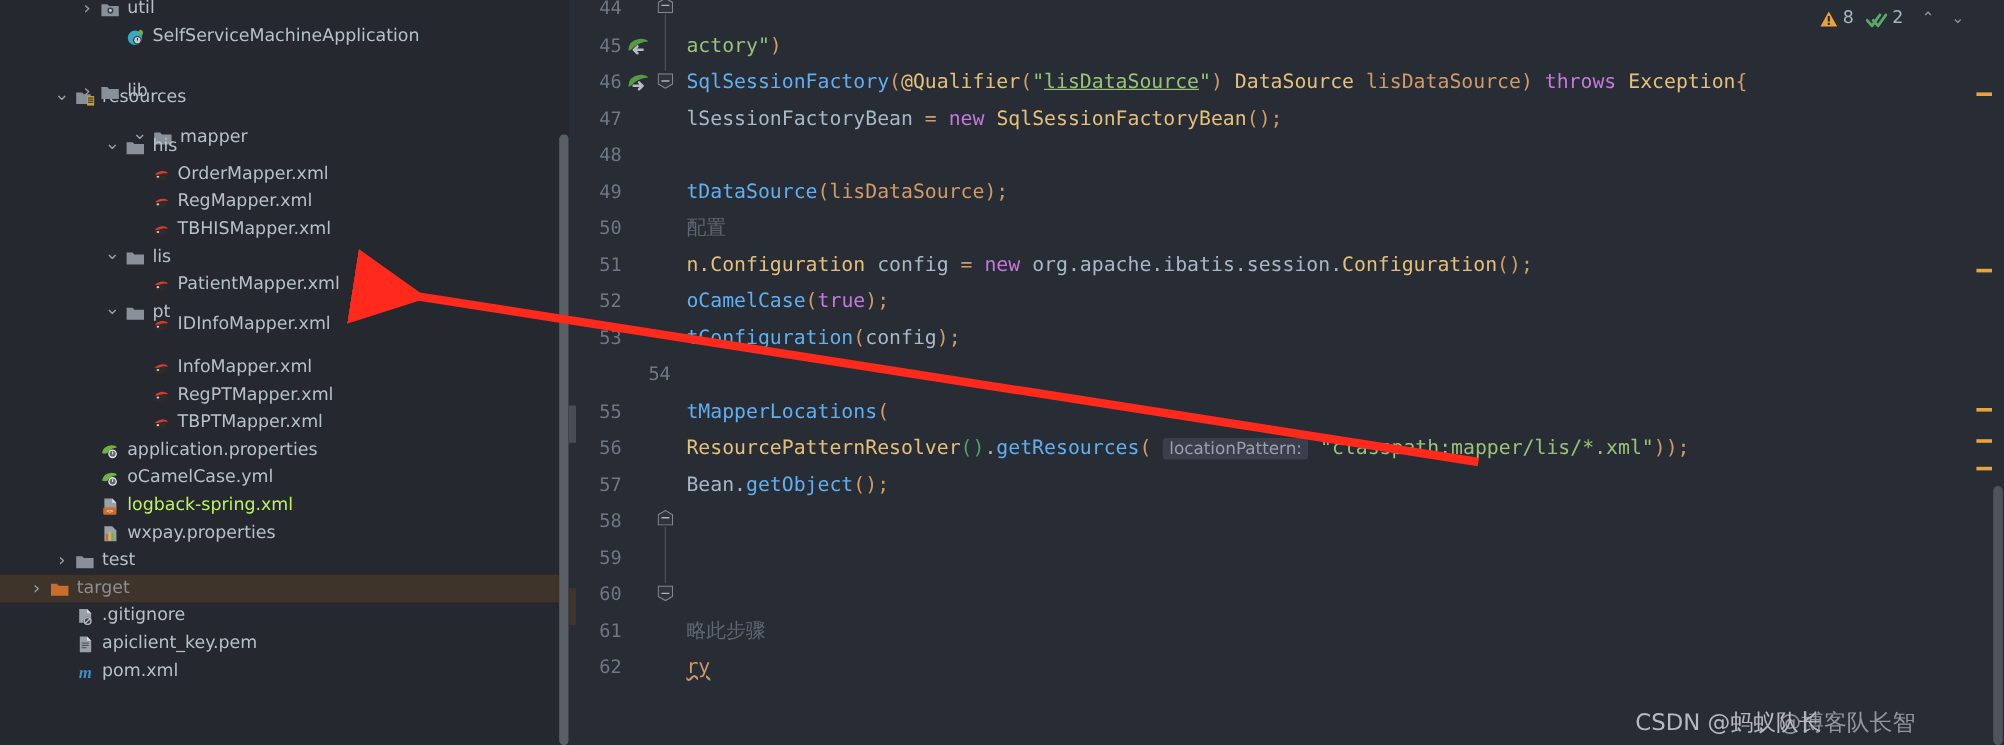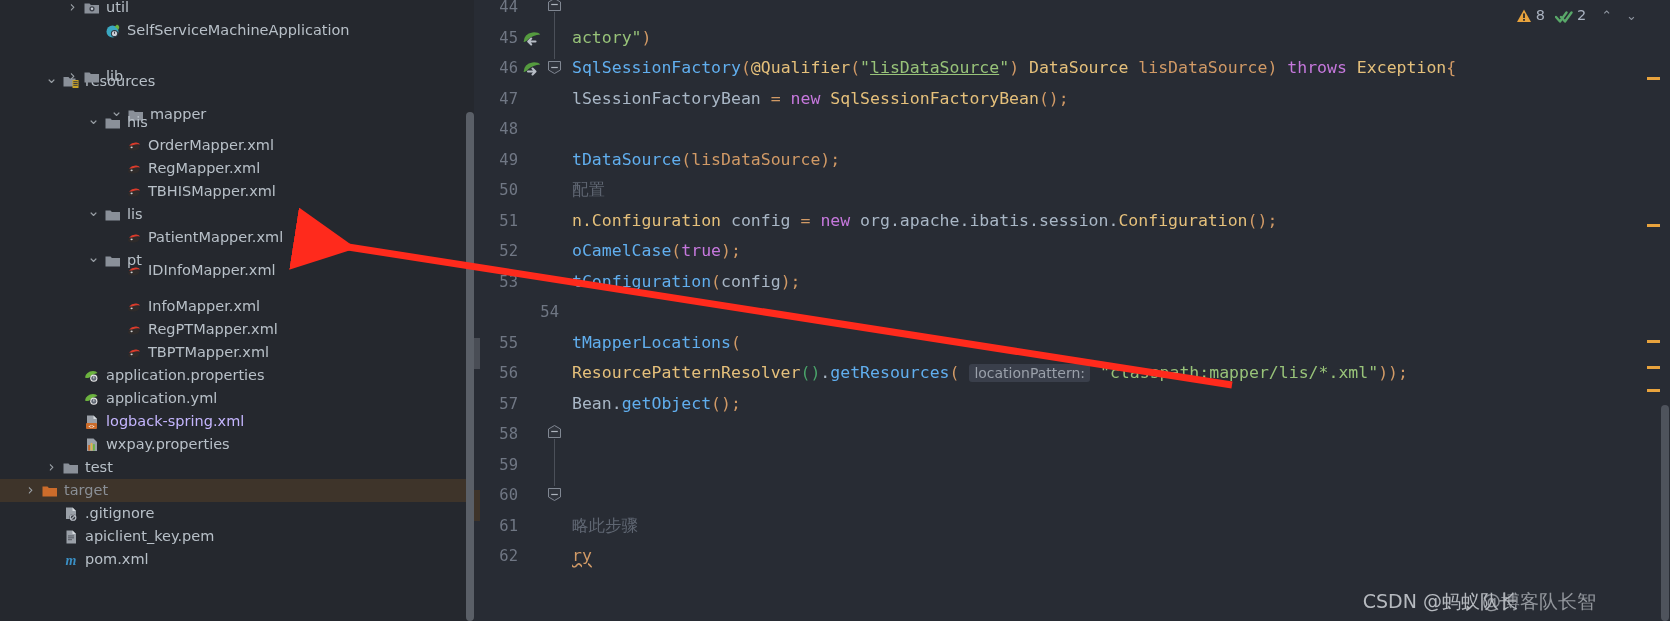--- a/index.html
+++ b/index.html
@@ -16,21 +16,21 @@
     position:absolute;left:0;top:0;width:466px;height:621px;
     background:#25282e;overflow:hidden;
   }
   .row{
     position:relative;height:23px;line-height:23px;white-space:nowrap;
     font-size:14.5px;color:#a9b7c6;
   }
   .row.sel{background:#3e342a;}
   .row .lbl{color:#b8c0c8;}
   .row.dim .lbl{color:#8a8f96;}
-  .row .lbl.blue{color:#c4b5fd;}
+  .row .lbl.blue{color:#bef264;}
   .arrow{
     position:absolute;top:0;width:13px;height:23px;
     color:#9aa0a6;font-size:11px;text-align:center;line-height:23px;
   }
   .arrow.r::before{content:"\203A";font-size:15px;}
   .arrow.d::before{content:"\2304";font-size:15px;position:relative;top:-3px;}
   .ic{
     position:absolute;top:0;width:17px;height:23px;
   }
   .ic svg{position:absolute;top:4px;left:0;}
@@ -306,21 +306,21 @@
       </div>
       <div class="row" style="top: 387px; position: absolute; left: 0px; right: 0px;">
         <span class="ic" style="left: 84px;">
           <svg width="16" height="16" viewBox="0 0 16 16">
             <path d="M1 9.5 Q2 3.5 9 3 Q12.5 3 13.5 5 Q9 5.5 6.5 8.5 Q4.5 11 1 9.5Z" fill="#6cb33f"></path>
             <circle cx="9.8" cy="10.2" r="3.6" fill="#e8e8e8"></circle>
             <circle cx="9.8" cy="10.2" r="2.5" fill="#5f6672"></circle>
             <rect x="9.4" y="8.3" width="0.9" height="2.3" fill="#e8e8e8"></rect>
           </svg>
         </span>
-        <span class="txt lbl" style="left: 106px;">application.yml</span>
+        <span class="txt lbl" style="left: 106px;">oCamelCase.yml</span>
       </div>
       <div class="row" style="top: 410px; position: absolute; left: 0px; right: 0px;">
         <span class="ic" style="left: 84px;">
           <svg width="16" height="16" viewBox="0 0 16 16">
             <path d="M3 1.5h6.5L13 5v6.5H3z" fill="#9aa0a8"></path>
             <path d="M9.5 1.5 L13 5 h-3.5z" fill="#d7dbe0"></path>
             <rect x="2" y="9" width="11" height="6" rx="1" fill="#cc6c2b"></rect>
             <text x="7.5" y="13.6" font-size="5" fill="#fff" text-anchor="middle" font-family="monospace">&lt;&gt;</text>
           </svg>
         </span>

